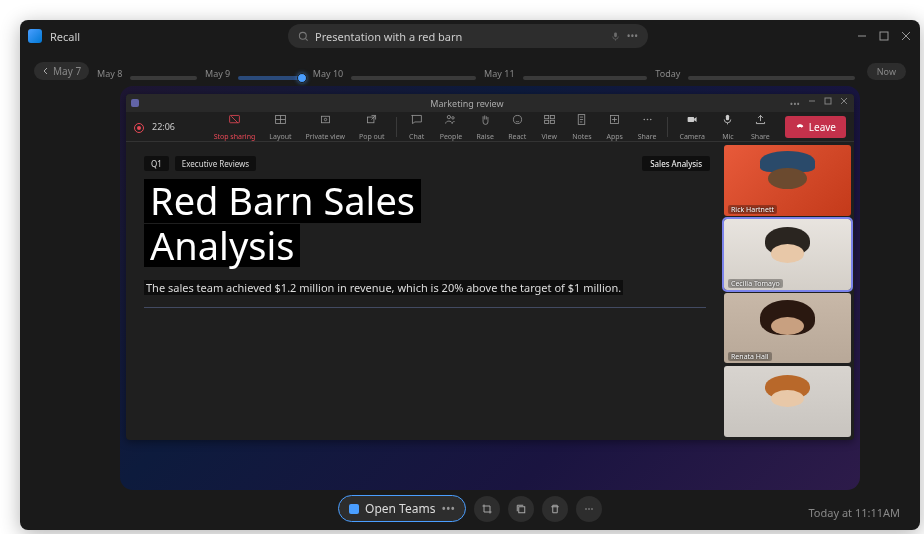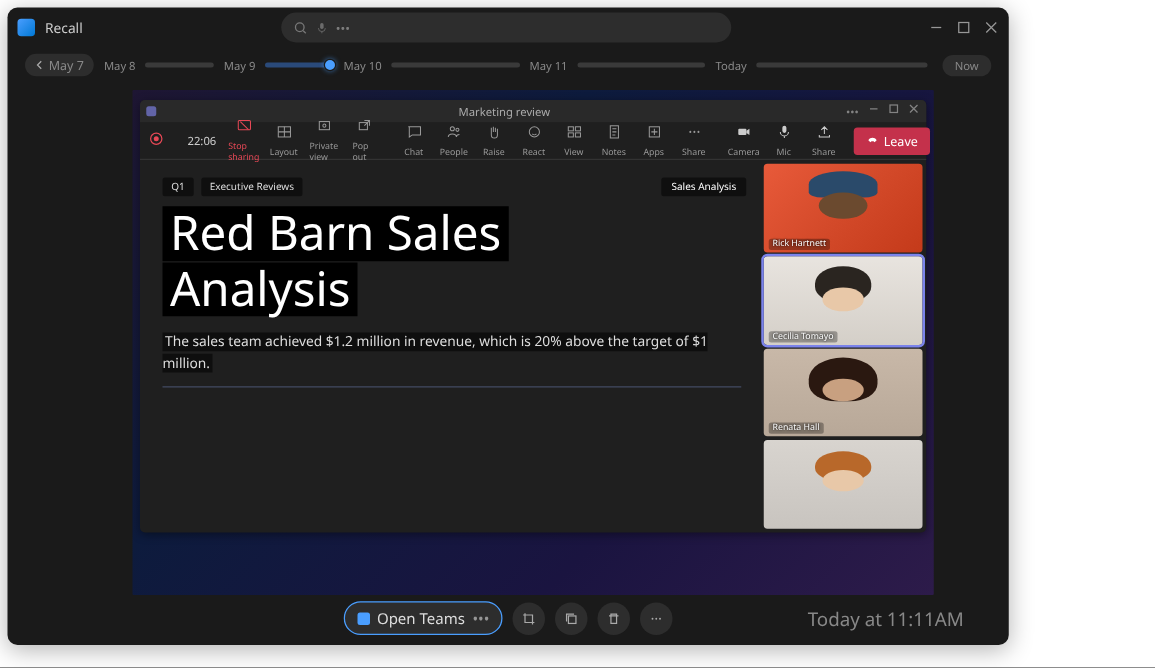--- a/index.html
+++ b/index.html
@@ -1,46 +1,46 @@
 <!DOCTYPE html>
 <html><head>
 <meta charset="utf-8">
 <style>
 *{margin:0;padding:0;box-sizing:border-box;font-family:"Segoe UI",system-ui,sans-serif}
 body{background:#fff;width:924px;height:534px;overflow:hidden}
-.shell{width:801px;height:510px;margin:6px;background:#1a1a1a;border-radius:8px;position:relative;box-shadow:0 4px 20px rgba(0,0,0,.3)}
+.shell{width:900px;height:510px;margin:20px;background:#1a1a1a;border-radius:8px;position:relative;box-shadow:0 4px 20px rgba(0,0,0,.3)}
 .titlebar{height:32px;display:flex;align-items:center;padding:0 8px;color:#ccc;font-size:11px}
 .tb-left{display:flex;align-items:center;gap:8px}
 .logo-icon{width:14px;height:14px;background:linear-gradient(135deg,#4a9eff,#0078d4);border-radius:3px}
 .tb-center{flex:1;display:flex;justify-content:center}
 .search{display:flex;align-items:center;background:#2d2d2d;border-radius:14px;padding:3px 10px;width:360px;height:24px;gap:6px}
 .search svg{width:11px;height:11px;opacity:.6}
 .search input{background:none;border:none;color:#ccc;font-size:11px;flex:1;outline:none}
 .search .mic{opacity:.5}
 .tb-right{display:flex;gap:10px;align-items:center}
 .winbtn{width:12px;height:12px;display:flex;align-items:center;justify-content:center;opacity:.7}
-.timeline{height:28px;display:flex;align-items:center;padding:0 14px;gap:8px;color:#888;font-size:10px}
+.timeline{height:28px;display:flex;align-items:flex-end;padding:0 14px;gap:8px;color:#888;font-size:10px}
 .tl-nav{background:#2d2d2d;border-radius:10px;padding:2px 8px;display:flex;align-items:center;gap:3px}
 .tl-date{font-size:9px;white-space:nowrap}
 .tl-seg{height:4px;background:#3a3a3a;border-radius:2px;flex:1;position:relative}
 .tl-seg.active{background:#2a4a7a}
 .tl-thumb{position:absolute;width:10px;height:10px;background:#4a9eff;border-radius:50%;top:-3px;right:-2px;border:1px solid #1a1a1a;box-shadow:0 0 4px rgba(74,158,255,.6)}
 .tl-now{background:#2d2d2d;border-radius:10px;padding:2px 10px;font-size:9px;margin-left:4px}
-.viewport{position:absolute;top:66px;left:100px;right:60px;bottom:40px;background:linear-gradient(135deg,#1e1633 0%,#0d1b3d 35%,#1a1440 70%,#2d1b4a 100%);border-radius:1px;overflow:hidden}
+.viewport{position:absolute;top:66px;left:100px;right:60px;bottom:40px;background:linear-gradient(135deg,#1e1633 0%,#0d1b3d 35%,#1a1440 70%,#2d1b4a 100%);border-radius:13px;overflow:hidden}
 .vp-wm{position:absolute;top:0;left:0;right:0;bottom:0;display:flex;align-items:center;justify-content:center;opacity:.15;pointer-events:none}
 .vp-wm-shape{width:260px;height:260px;background:linear-gradient(135deg,#4a6fa5,#3a5a8a);clip-path:polygon(10% 0,30% 0,50% 50%,70% 0,90% 0,60% 70%,90% 70%,90% 100%,10% 100%,10% 70%,40% 70%)}
 .teams{position:absolute;top:8px;left:6px;right:6px;bottom:50px;background:#1f1f1f;border-radius:4px;display:flex;flex-direction:column;box-shadow:0 2px 8px rgba(0,0,0,.4)}
 .teams-tb{height:18px;background:#292929;display:flex;align-items:center;font-size:9px;color:#aaa;border-radius:4px 4px 0 0}
 .teams-tb-l{width:18px;display:flex;justify-content:center}
 .teams-tb-l .ico{width:8px;height:8px;background:#6264a7;border-radius:2px}
 .teams-tb-c{flex:1;text-align:center}
 .teams-tb-r{display:flex;gap:8px;padding-right:6px;opacity:.7}
 .teams-tb-r svg{width:8px;height:8px}
 .teams-bar{height:30px;background:#1f1f1f;display:flex;align-items:center;padding:0 8px;gap:4px;border-bottom:1px solid #333}
-.rec{display:flex;align-items:flex-start;gap:20px;font-size:9px;color:#ccc}
+.rec{display:flex;align-items:flex-end;gap:8px;font-size:9px;color:#ccc}
 .rec-dot{width:10px;height:10px;border:1.5px solid #e74856;border-radius:50%;position:relative}
 .rec-dot::after{content:"";position:absolute;top:1.5px;left:1.5px;width:4px;height:4px;background:#e74856;border-radius:50%}
 .bar-spacer{flex:1}
 .mitem{display:flex;flex-direction:column;align-items:center;justify-content:center;gap:6px;padding:0 5px;color:#999;font-size:7px;min-width:28px}
 .mitem svg{width:13px;height:13px}
 .mitem.red{color:#e74856}
 .mitem.red svg{stroke:#e74856}
 .vline{width:1px;height:20px;background:#3a3a3a;margin:0 2px}
 .leave{background:#c4314b;color:#fff;padding:4px 10px;border-radius:3px;font-size:10px;display:flex;align-items:center;gap:4px;margin-left:6px}
 .leave svg{width:10px;height:10px}
@@ -69,38 +69,39 @@
 .p3::before{content:"";position:absolute;top:10%;left:28%;width:44%;height:50%;background:#2a1810;border-radius:50% 50% 40% 40%}
 .p3::after{content:"";position:absolute;top:34%;left:37%;width:26%;height:26%;background:#c8a080;border-radius:50%}
 .p4{background:linear-gradient(180deg,#d8d4cf 0%,#c8c4bf 100%)}
 .p4::before{content:"";position:absolute;top:12%;left:32%;width:36%;height:34%;background:#b8682a;border-radius:50% 50% 45% 45%}
 .p4::after{content:"";position:absolute;top:34%;left:37%;width:26%;height:24%;background:#e8c8a8;border-radius:50%}
 .actions{position:absolute;bottom:8px;left:0;right:0;display:flex;justify-content:center;gap:8px;align-items:center}
 .pill{background:#2d2d2d;border:1px solid #4a9eff;border-radius:14px;padding:4px 10px;display:flex;align-items:center;gap:6px;font-size:12px;color:#ddd}
 .pill .ico{width:10px;height:10px;background:#4a9eff;border-radius:2px}
 .abtn{width:26px;height:26px;background:#2d2d2d;border-radius:50%;display:flex;align-items:center;justify-content:center;color:#aaa}
 .abtn svg{width:12px;height:12px}
-.footer-r{position:absolute;bottom:10px;right:36px;font-size:15px;color:#888}
+.footer-r{position:absolute;bottom:10px;right:20px;font-size:11px;color:#888}
 </style>
 </head>
 <body>
 
 <div class="shell">
 
   <div class="titlebar">
     <div class="tb-left">
       <div class="logo-icon"></div>
       <span>Recall</span>
     </div>
     <div class="tb-center">
       <div class="search">
         <svg viewBox="0 0 16 16" fill="none" stroke="#aaa" stroke-width="1.5">
             <circle cx="7" cy="7" r="5"></circle>
             <path d="M11 11l3 3"></path>
           </svg>
+        <input value="Presentation with a red barn" style="">
         <svg class="mic" viewBox="0 0 16 16" fill="#aaa">
             <rect x="6" y="2" width="4" height="7" rx="2"></rect>
             <path d="M4 8a4 4 0 008 0M8 12v2" stroke="#aaa" fill="none"></path>
           </svg>
         <span style="opacity:.5;font-size:10px">•••</span>
       </div>
     </div>
     <div class="tb-right">
       <svg class="winbtn" viewBox="0 0 12 12" stroke="#ccc">
           <path d="M2 6h8"></path>

